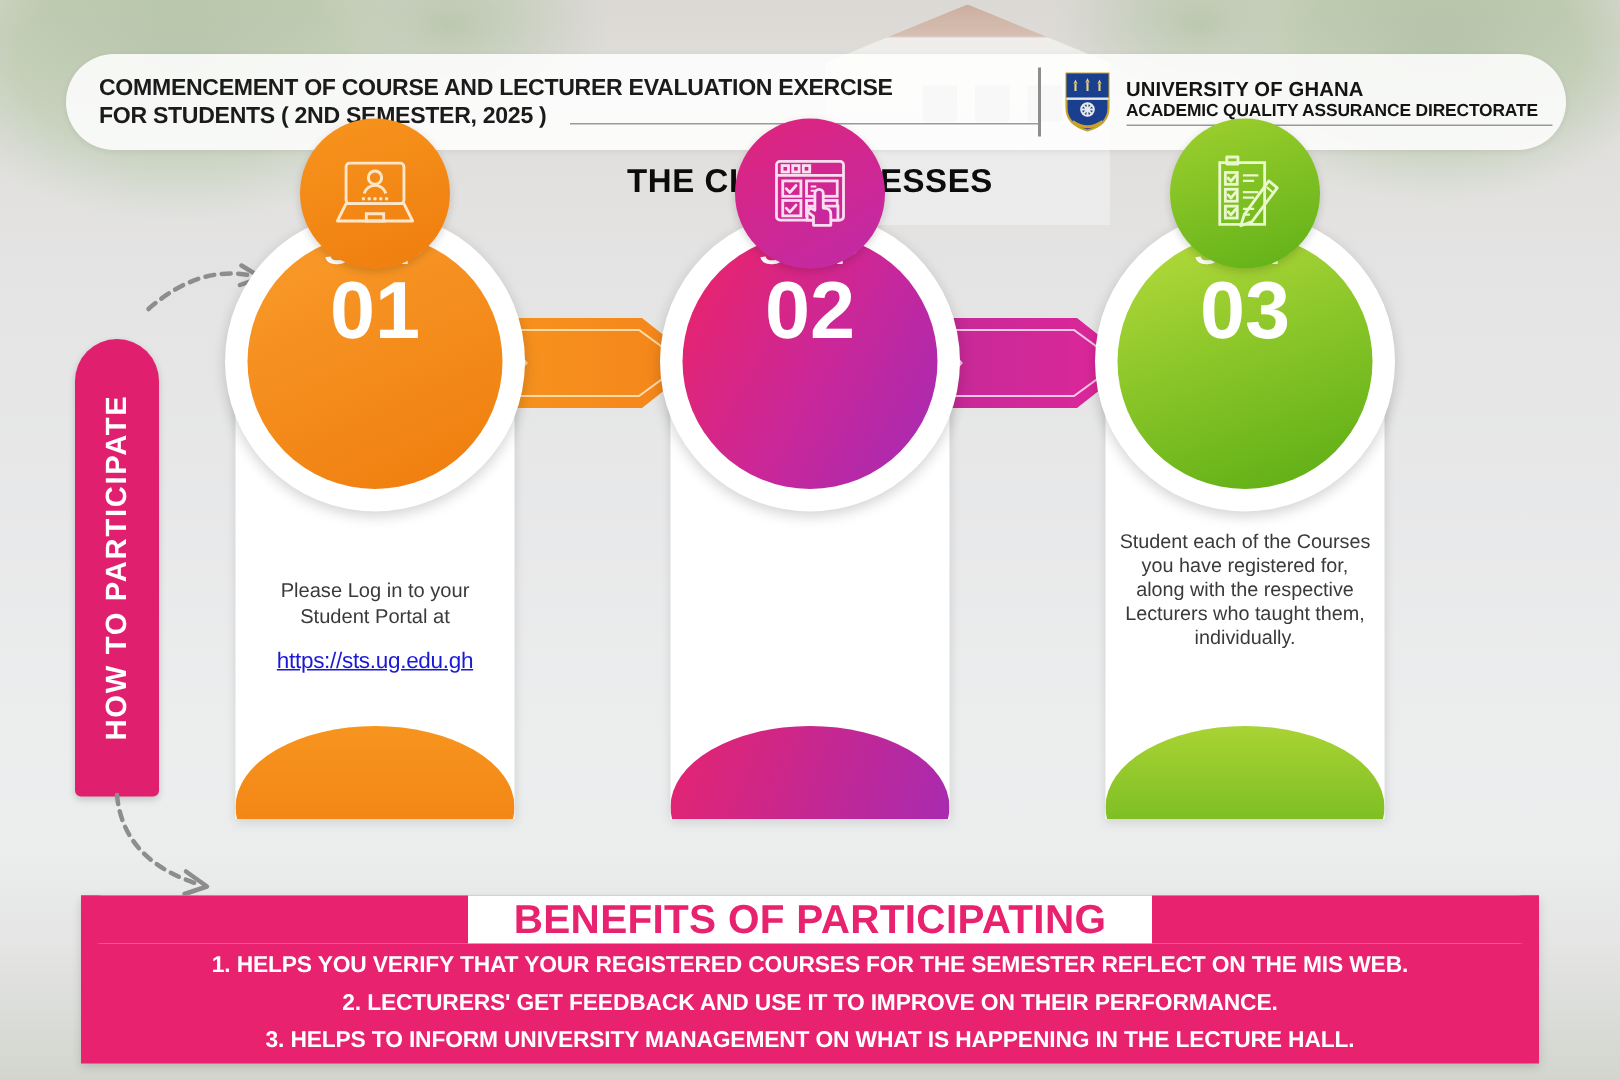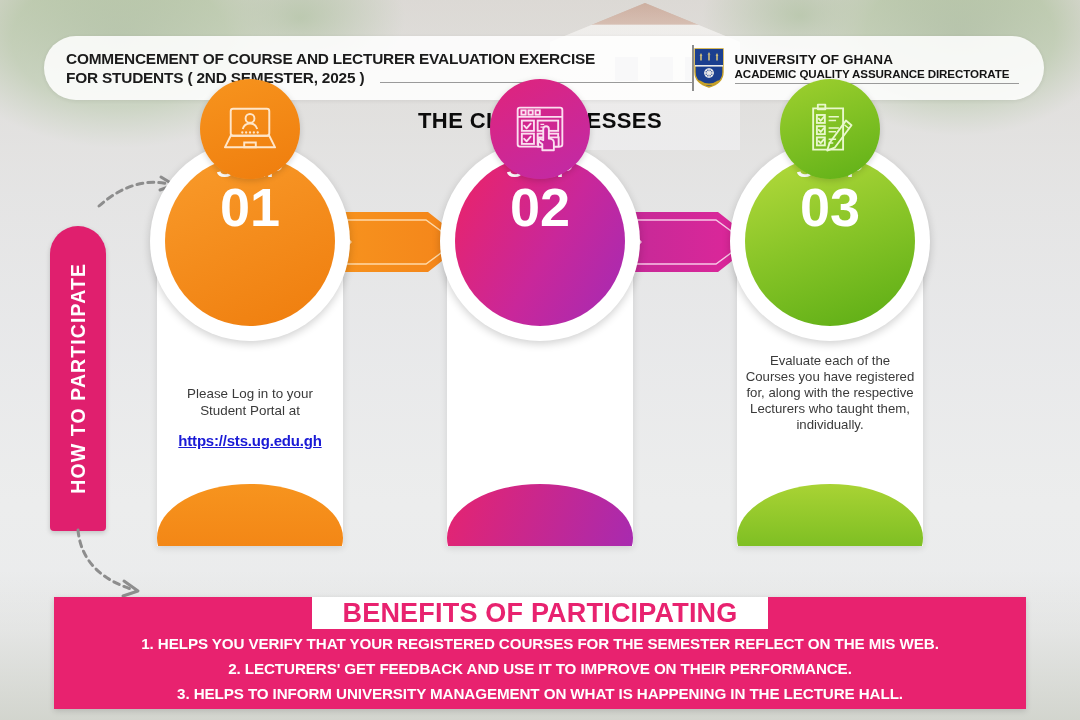--- a/index.html
+++ b/index.html
@@ -45,21 +45,21 @@
     box-shadow:0 1px 4px rgba(0,0,0,.07);
   }
   .hdr-left{ padding-left:22px; width:648px; }
   .hdr-l1,.hdr-l2{
     font-weight:bold; font-size:15.4px; color:#1b1b1b;
     letter-spacing:-.2px; line-height:19px; white-space:nowrap;
   }
   .hdr-l2{ display:flex; align-items:flex-end; gap:16px; }
   .hdr-rule{ flex:1; border-bottom:1.5px solid #9a9a9a; margin-bottom:4px; }
   .hdr-div{ width:1.6px; height:46px; background:#8d8d8d; }
-  .hdr-right{ display:flex; align-items:center; gap:11px; }
+  .hdr-right{ display:flex; align-items:center; gap:11px; padding-left:16px; }
   .crest{ width:30px; height:40px; flex:none; }
   .hdr-txt{ display:flex; flex-direction:column; }
   .hdr-uni{ font-size:13.5px; font-weight:bold; color:#141414; letter-spacing:.1px; white-space:nowrap;}
   .hdr-dir{ font-size:11.6px; font-weight:bold; color:#141414; letter-spacing:-.1px; white-space:nowrap;}
   .hdr-rule2{ border-bottom:1.4px solid #9a9a9a; margin-top:3px; width:284px; }
 
   
   .cle-title{
     position:absolute; top:108px; left:0; width:1080px; text-align:center;
     font-size:22px; font-weight:bold; color:#0c0c0c; letter-spacing:.4px;
@@ -94,21 +94,21 @@
     position:absolute; left:0; bottom:-46px; width:186px; height:108px;
     border-radius:50%;
   }
   .card-text{
     position:absolute; left:8px; top:150px; width:170px;
     text-align:center; font-size:13.4px; line-height:16.6px; color:#3a3a3a;
   }
   .card-text.tight{ font-size:13.2px; line-height:16px; }
   .card-url{
     display:block; margin-top:14px;
-    font-size:15px; font-weight:bold; color:#1a1ad6; letter-spacing:-.2px;
+    font-size:15px; font-weight:normal; color:#1a1ad6; letter-spacing:-.2px;
   }
 
   .circle-wrap{
     position:absolute; left:-7px; top:0; width:200px; height:200px;
     border-radius:50%; background:#fff;
     box-shadow:0 3px 9px rgba(0,0,0,.18);
     display:flex; align-items:center; justify-content:center;
     z-index:5;
   }
   .circle{
@@ -297,21 +297,21 @@
       </g>
       <path d="M35.5 29 v12 l-3.2-1.6 -2.2 2.6 4.4 3.4 v6.4 h12.4 v-8.2 c0-3.6-3-4.2-5.4-4.2 V29 a3 3 0 0 0-6 0z" fill="#c9289c" stroke="#fbdff0" stroke-width="2" stroke-linejoin="round"></path>
     </svg>
   </div>
 </div>
 
 <div class="card" style="left:737px;top:141px">
   <div class="card-body">
     <div class="card-foot" style="background:linear-gradient(180deg,#a9d334,#5fb017)"></div>
     <div class="card-text tight" style="top:117px">
-      <span>Evaluate each of the Courses you have registered for, along with the respective Lecturers who taught them, individually.</span>
+      <span>Student each of the Courses you have registered for, along with the respective Lecturers who taught them, individually.</span>
     </div>
   </div>
 
   <div class="circle-wrap">
     <div class="circle" style="background:linear-gradient(160deg,#b2d93b 5%,#87c427 50%,#5aac14 100%)">
       <div class="c-step">STEP</div>
       <div class="c-num">03</div>
     </div>
   </div>
 

